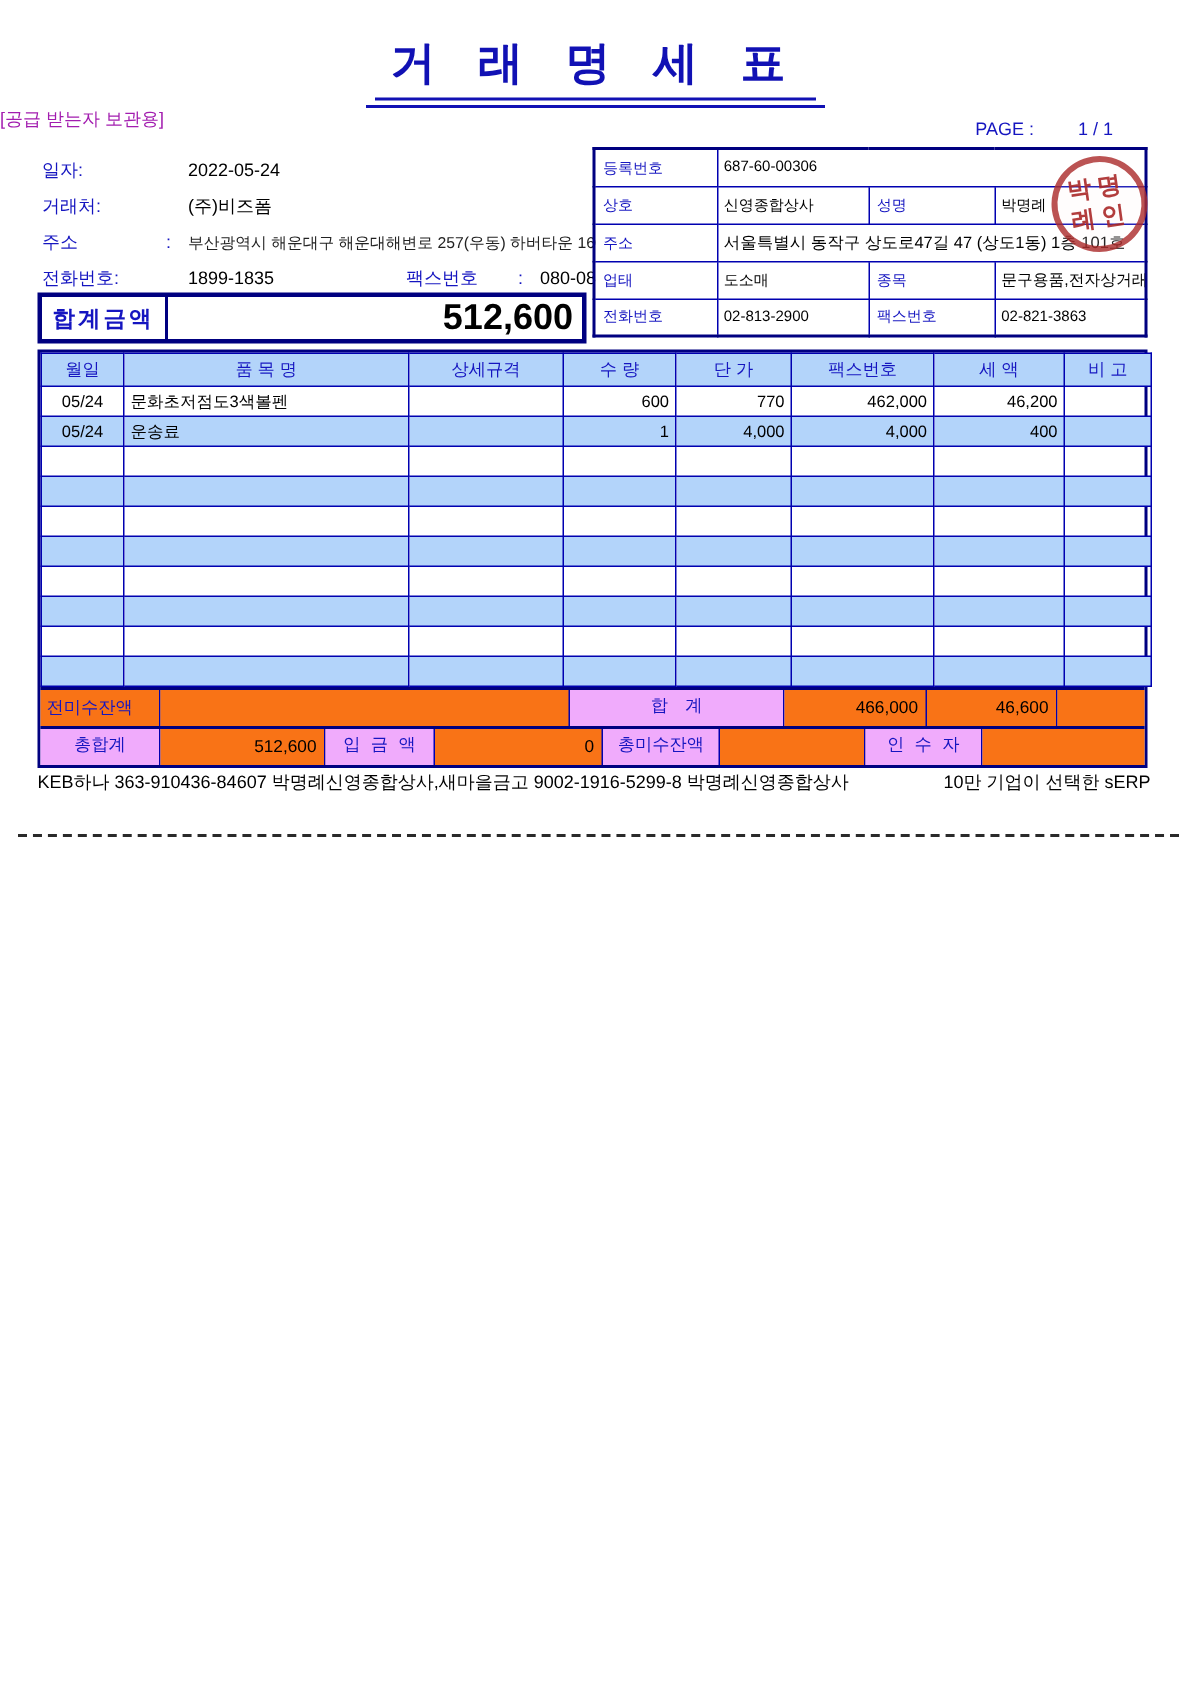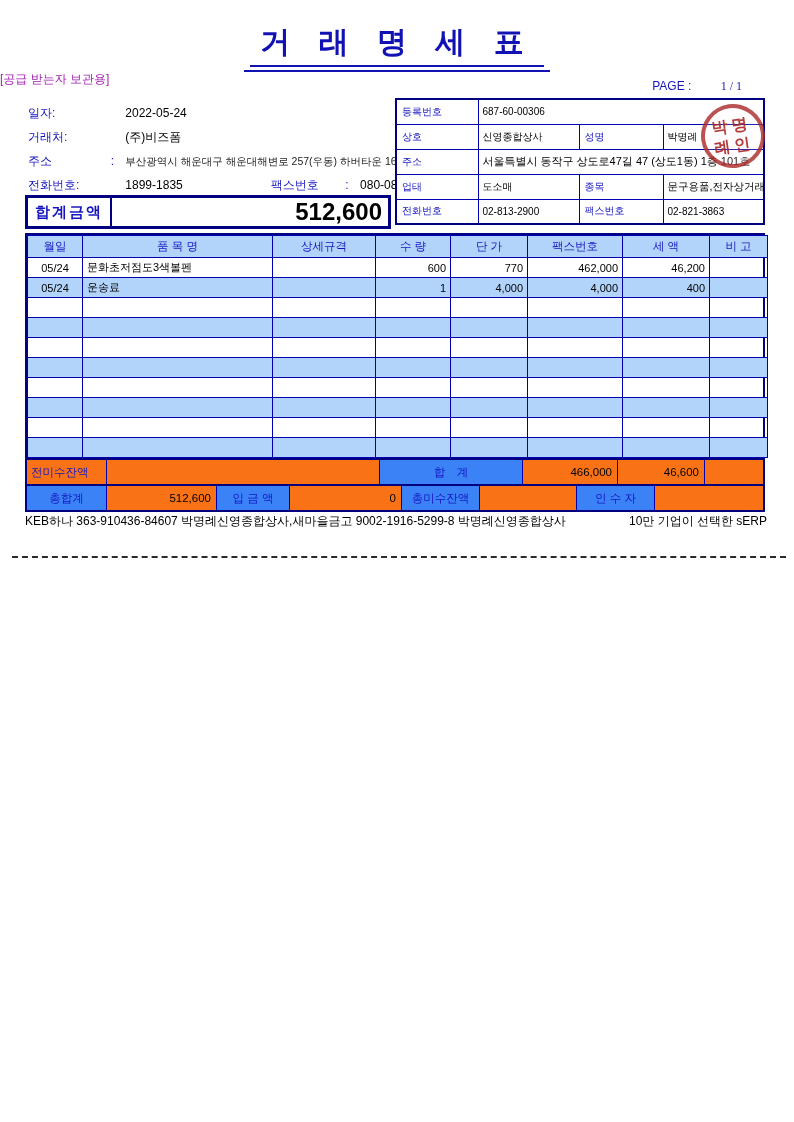--- a/index.html
+++ b/index.html
@@ -9,21 +9,21 @@
     font-family:"Liberation Sans","DejaVu Sans",sans-serif; color:#000;
     overflow:hidden; margin:0 auto;border-radius:15px;
   }
   
   .title-wrap { position:absolute; top:22px; left:0; width:100%; text-align:center; }
   .title-outer { display:inline-block; border-bottom:2px solid #1111b4; padding:0 6px 3px; }
   .title-inner { display:inline-block; border-bottom:2px solid #1111b4; padding:0 10px 2px; }
   .title-text { font-size:30px; font-weight:bold; color:#1111b4; letter-spacing:10px; }
   .subtitle { position:absolute; top:71px; left:0; width:100%; text-align:left; font-size:12px; color:#a21caf; }
   .page-info { position:absolute; top:79px; right:52px; font-size:12px; color:#1515c0; }
-  .page-info .pv { display:inline-block; margin-left:26px;font-family:Liberation Serif, serif; }
+  .page-info .pv { display:inline-block; margin-left:26px; }
 
   
   .buyer { position:absolute; top:101px; left:28px; width:366px; font-size:12px; }
   .buyer .row { height:24px; line-height:24px; white-space:nowrap; }
   .blabel { display:inline-block; width:86px; color:#1515c0; text-align:justify; text-align-last:justify; vertical-align:top; }
   .bval { display:inline-block; margin-left:8px; color:#000; }
   .bval.addr { font-size:10.5px; color:#222; margin-left:8px; }
   .blabel.fax2 { width:78px; margin-left:30px; }
   .bval.phone { width:112px; }
 
@@ -57,21 +57,21 @@
   table.items th { height:22px; background:#b3d4fa; color:#1515c0; font-size:11.5px; font-weight:normal; }
   table.items td { height:20px; font-size:11px; color:#000; padding:0 4px; }
   table.items tbody tr:nth-child(even) { background:#b3d4fa; }
   td.c { text-align:center; padding:0; }
   td.l { text-align:left; }
   td.r { text-align:right; }
 
   .frow { display:flex; border-top:2px solid #000080; height:26px; line-height:24px; font-size:11.5px; }
   .fcell { border-right:1px solid #0000b0; height:100%; display:flex; align-items:center; }
   .fcell:last-child { border-right:none; }
-  .fcell.blue { background:#3b82f6; color:#1515c0; justify-content:center; }
+  .fcell.blue { background:#f0abfc; color:#1515c0; justify-content:center;font-family:Liberation Mono, monospace; }
   .fcell.white { background:#f97316; color:#000; }
   .fcell.rnum { justify-content:flex-end; padding-right:5px; }
   .fcell.lpad { padding-left:4px; color:#1515c0; }
   .grow { flex:1; }
 
   
   .accounts { position:absolute; top:513px; left:25px; width:742px; display:flex;
               justify-content:space-between; font-size:12px; color:#000; white-space:nowrap; }
   .dashline { position:absolute; top:556px; left:12px; width:774px; border-top:2px dashed #2a2a2a; }
 </style>

